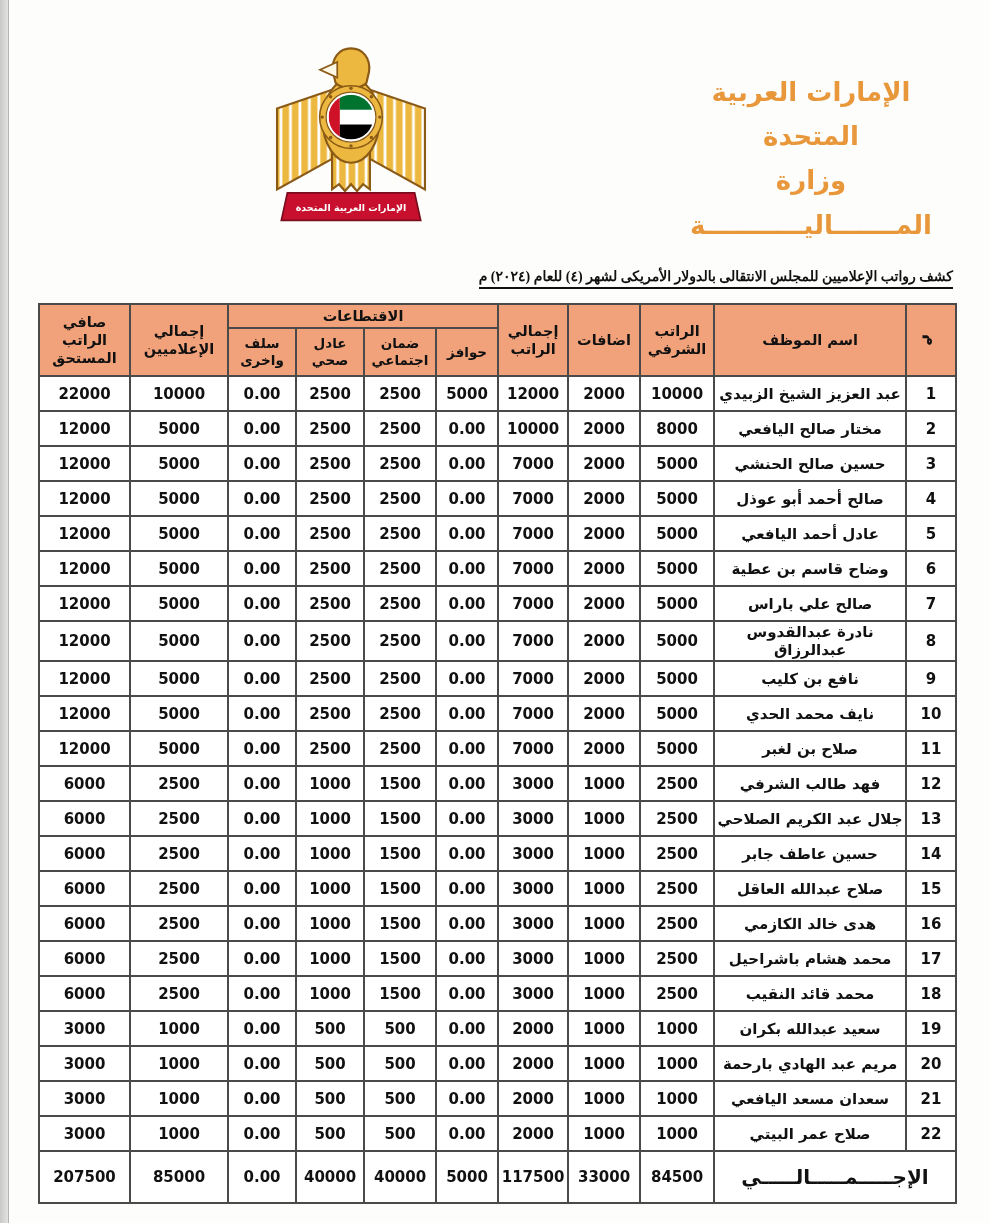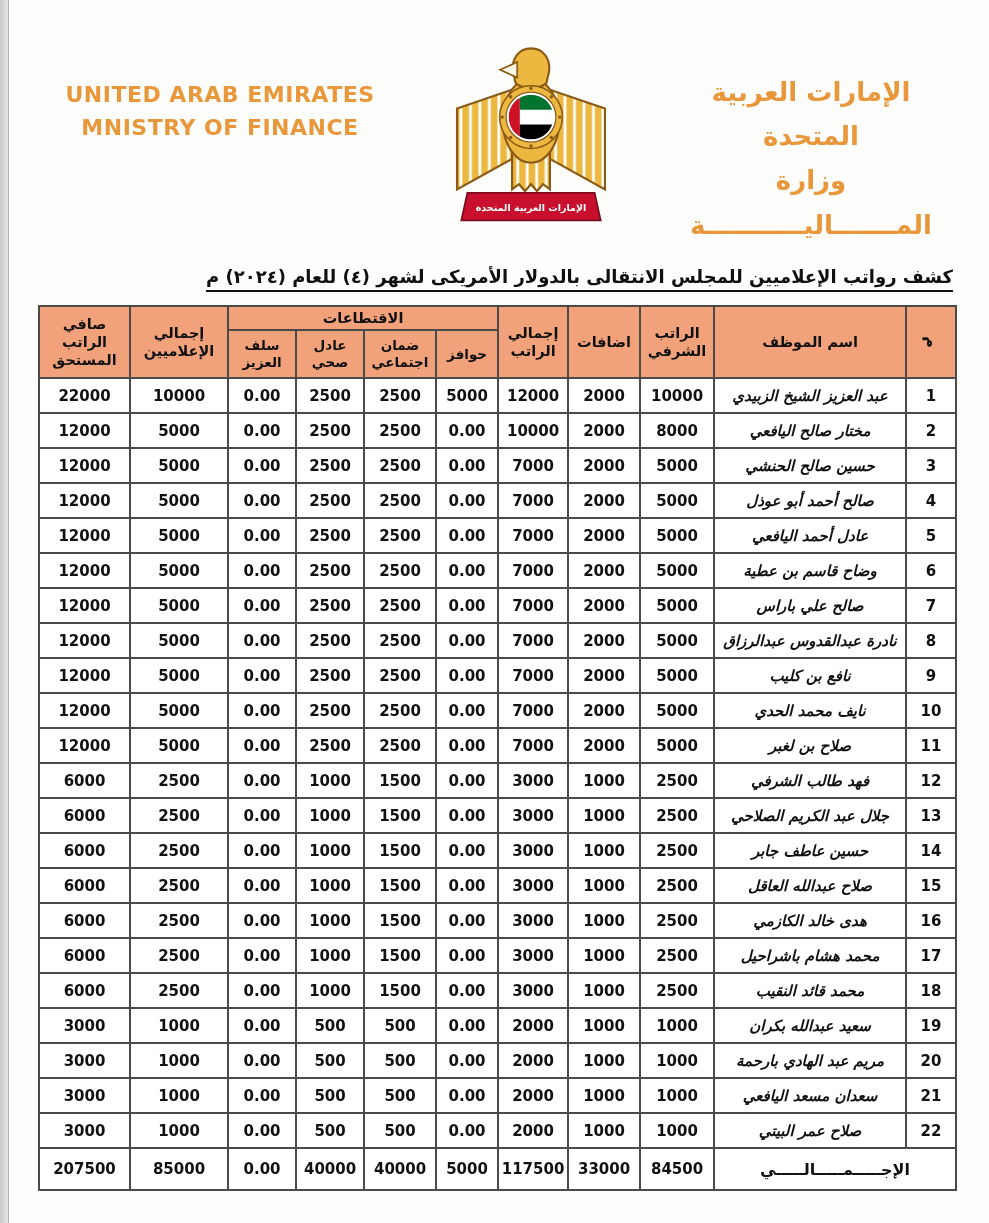--- a/index.html
+++ b/index.html
@@ -36,23 +36,24 @@
     color: #e8973b; font-weight: bold; font-size: 26px; line-height: 1.7;
   }
 
   
   .title-row {
     direction: rtl;
     text-align: right;
     padding: 26px 36px 14px 0;
   }
   .doc-title {
-    font-weight: bold; font-size: 18px; color: #101010;
+    font-weight: bold; font-size: 14px; color: #101010;
     border-bottom: 2.5px solid #101010;
     padding-bottom: 3px;
+    font-family: Liberation Serif, serif;
   }
 
   
   table.salary {
     direction: rtl;
     border-collapse: collapse;
     table-layout: fixed;
     width: 917px;
     margin: 4px 34px 0 38px;
     background: #fff;
@@ -69,36 +70,32 @@
   thead th {
     background: #f1a27a;
     font-size: 13.5px;
     line-height: 1.25;
   }
   thead tr.group-row th { height: 24px; font-size: 14.5px; }
   thead th.name-h { font-size: 17px; margin-left: 10px; }
   thead tr.sub-row th { height: 48px; }
   .serial-rot { display:inline-block; transform: rotate(90deg); font-size: 16px; }
   tbody td { height: 35px; font-size: 15px; }
-  tbody td.name-cell { font-size: 15px; font-style: italic; }
+  tbody td.name-cell { font-size: 15px; }
   tfoot td {
-    height: 42px; color: #c23737; font-size: 15px;
-  }
-  tfoot td.total-label { font-size: 16px; }
+    height: 52px; color: #c23737; font-size: 15px;
+  }
+  tfoot td.total-label { font-size: 20px; }
 </style>
 </head>
 <body>
 
 <div class="edge-strip"></div>
 
 <div class="page-header">
-  <div class="en-block">
-    <div>UNITED ARAB EMIRATES</div>
-    <div>MNISTRY OF FINANCE</div>
-  </div>
 
   <div class="emblem-wrap">
     <svg width="172" height="200" viewBox="0 0 200 232" xmlns="http://www.w3.org/2000/svg" aria-hidden="true">
       <defs>
         <pattern id="feath" width="11" height="11" patternUnits="userSpaceOnUse">
           <rect width="11" height="11" fill="#edb83f"></rect>
           <rect x="6" width="3.2" height="11" fill="#ffffff"></rect>
         </pattern>
         <clipPath id="flagclip">
             <circle cx="100" cy="108" r="26"></circle>
@@ -174,21 +171,21 @@
       <th rowspan="2">اضافات</th>
       <th rowspan="2">إجمالي الراتب</th>
       <th colspan="4">الاقتطاعات</th>
       <th rowspan="2">إجمالي الإعلاميين</th>
       <th rowspan="2">صافي الراتب المستحق</th>
     </tr>
     <tr class="sub-row">
       <th>حوافز</th>
       <th>ضمان اجتماعي</th>
       <th>عادل صحي</th>
-      <th>سلف العزيز</th>
+      <th>سلف واخرى</th>
     </tr>
   </thead>
   <tbody>
       <tr>
         <td>1</td>
         <td class="name-cell">عبد العزيز الشيخ الزبيدي</td>
         <td>10000</td>
         <td>2000</td>
         <td>12000</td>
         <td>5000</td>

